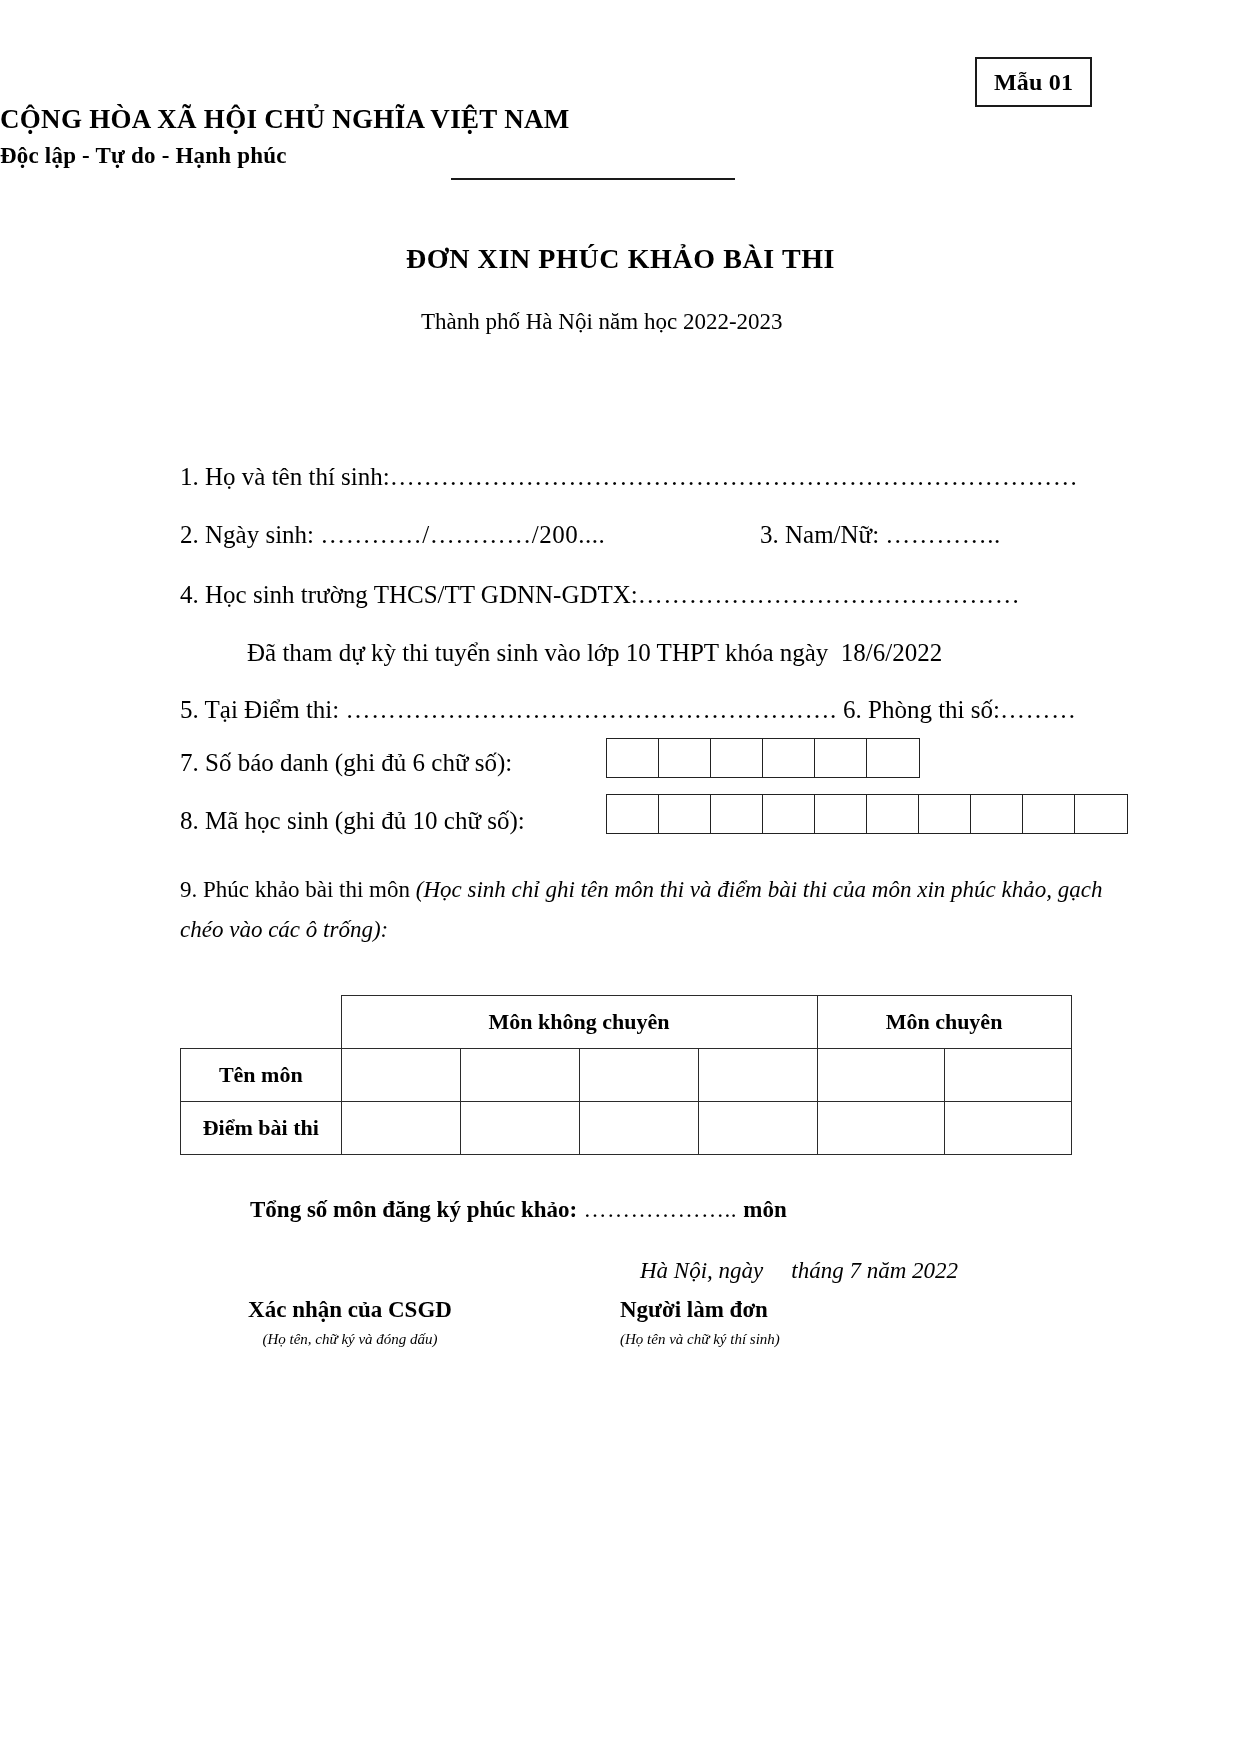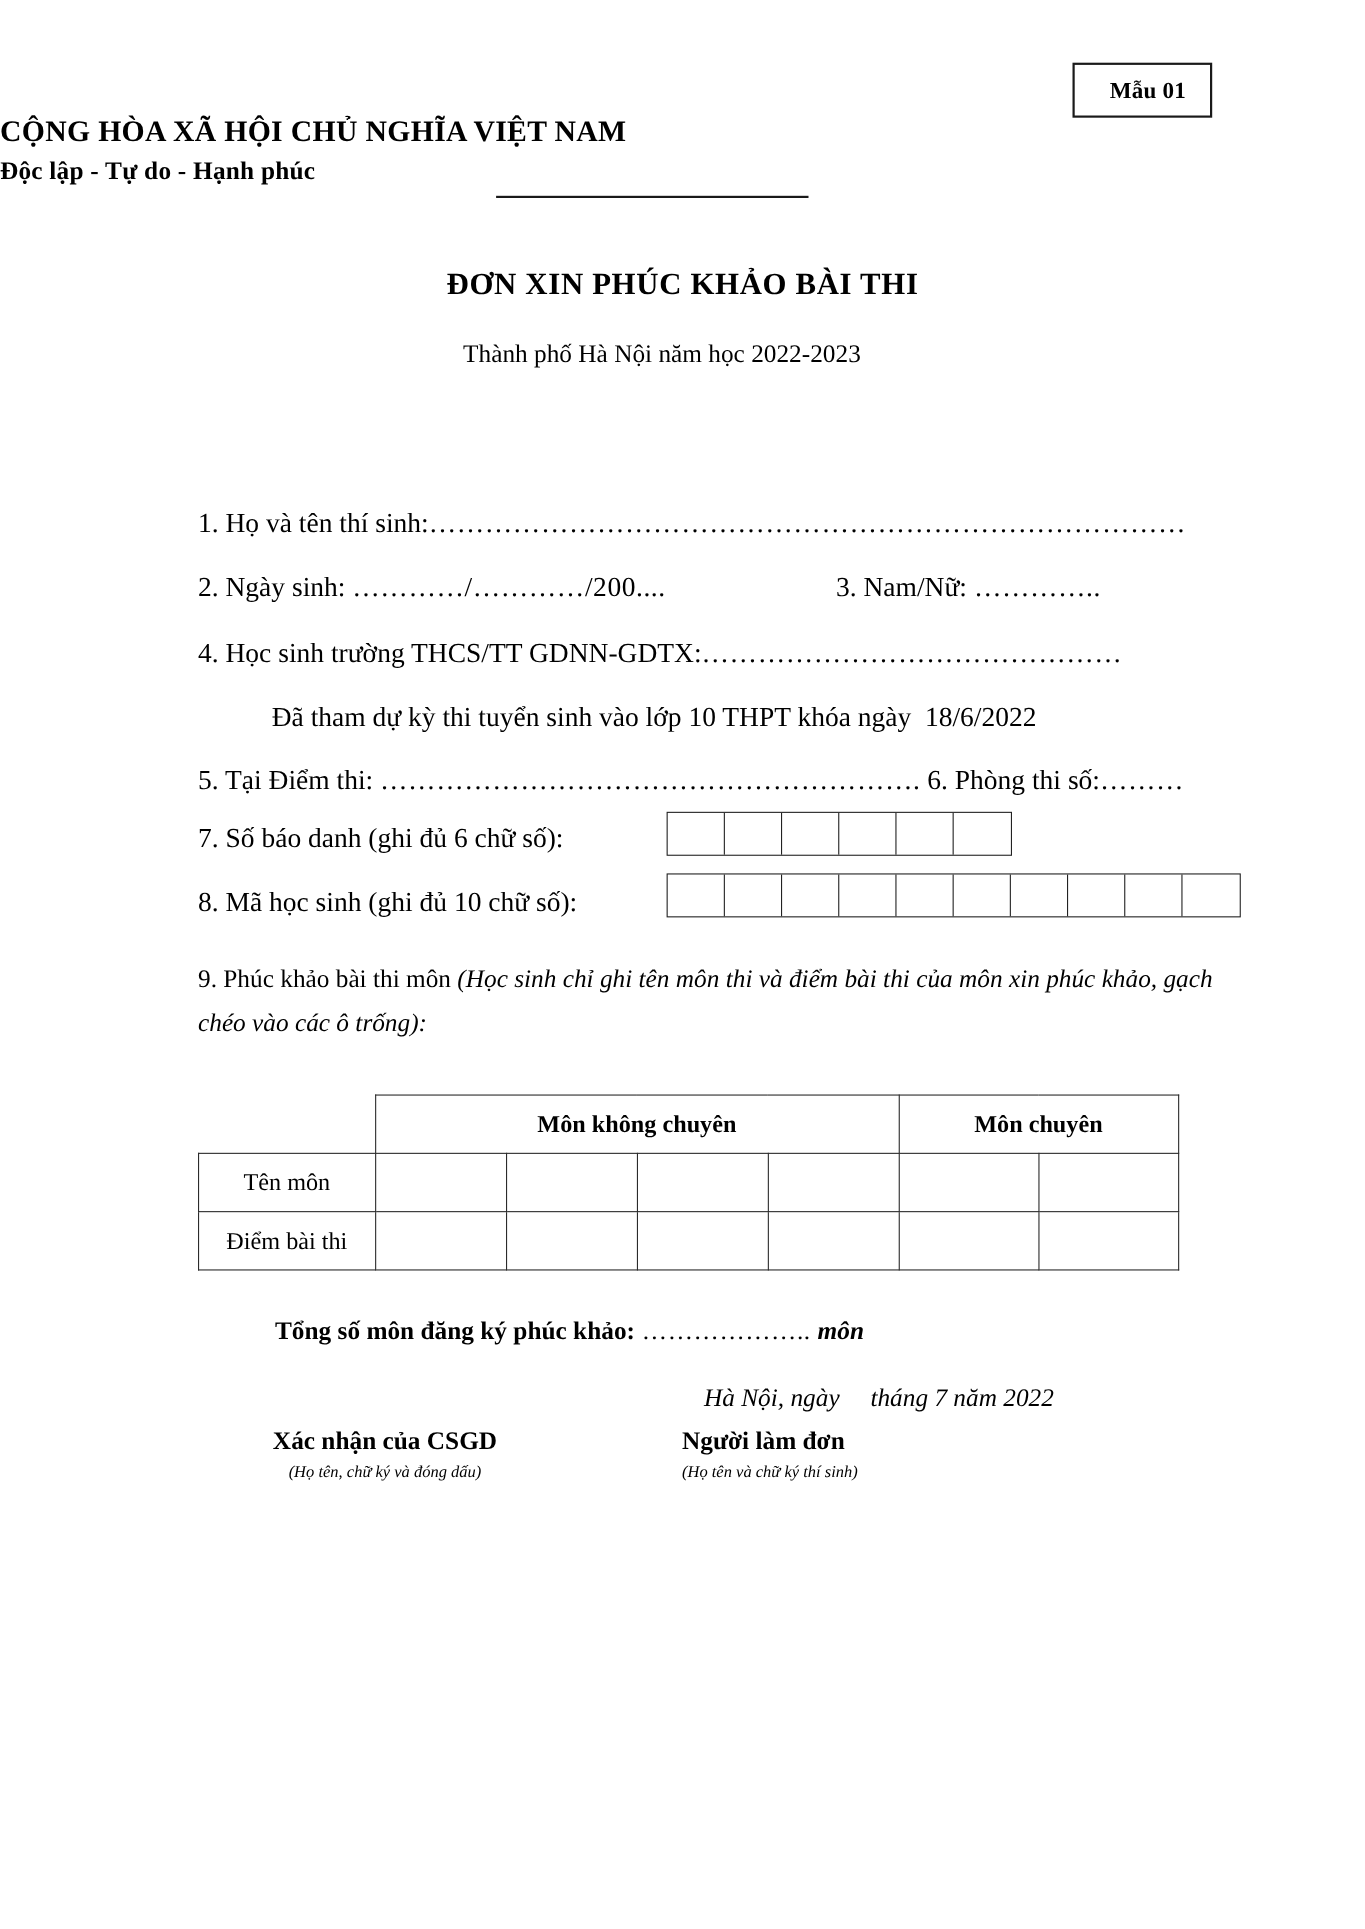--- a/index.html
+++ b/index.html
@@ -28,23 +28,22 @@
     position: absolute;
     left: 975px;
     top: 57px;
     width: 113px;
     height: 46px;
     border: 2px solid #1a1a1a;
     display: flex;
     align-items: center;
     justify-content: center;
     font-weight: bold;
-    font-size: 21px;
+    font-size: 24px;
     letter-spacing: 0.2px;
-    padding-left: 10px;
   }
 
   
   .national-heading {
     position: absolute;
     left: 0;
     top: 104px;
     width: 1143px;
     text-align: left;
   }
@@ -182,21 +181,21 @@
   .subjects-table .grp-head {
     height: 52px;
     font-weight: bold;
     font-size: 22px;
     text-align: center;
     vertical-align: middle;
   }
   .subjects-table .row-label {
     width: 160px;
     height: 52px;
-    font-weight: normal;
+    font-weight: bold;
     font-size: 22px;
     text-align: center;
     vertical-align: middle;
     padding: 0 6px;
     box-sizing: border-box;
   }
   .subjects-table .data-cell {
     width: 118px;
     height: 52px;
   }
@@ -207,21 +206,20 @@
   
   .total-line {
     position: absolute;
     left: 250px;
     top: 1197px;
     font-size: 23px;
     font-weight: bold;
     white-space: nowrap;
   }
   .total-line .unit {
-    font-style: italic;
     font-weight: bold;
   }
   .total-line .t-dots {
     font-weight: normal;
   }
 
   
   .sig-date {
     position: absolute;
     left: 640px;

